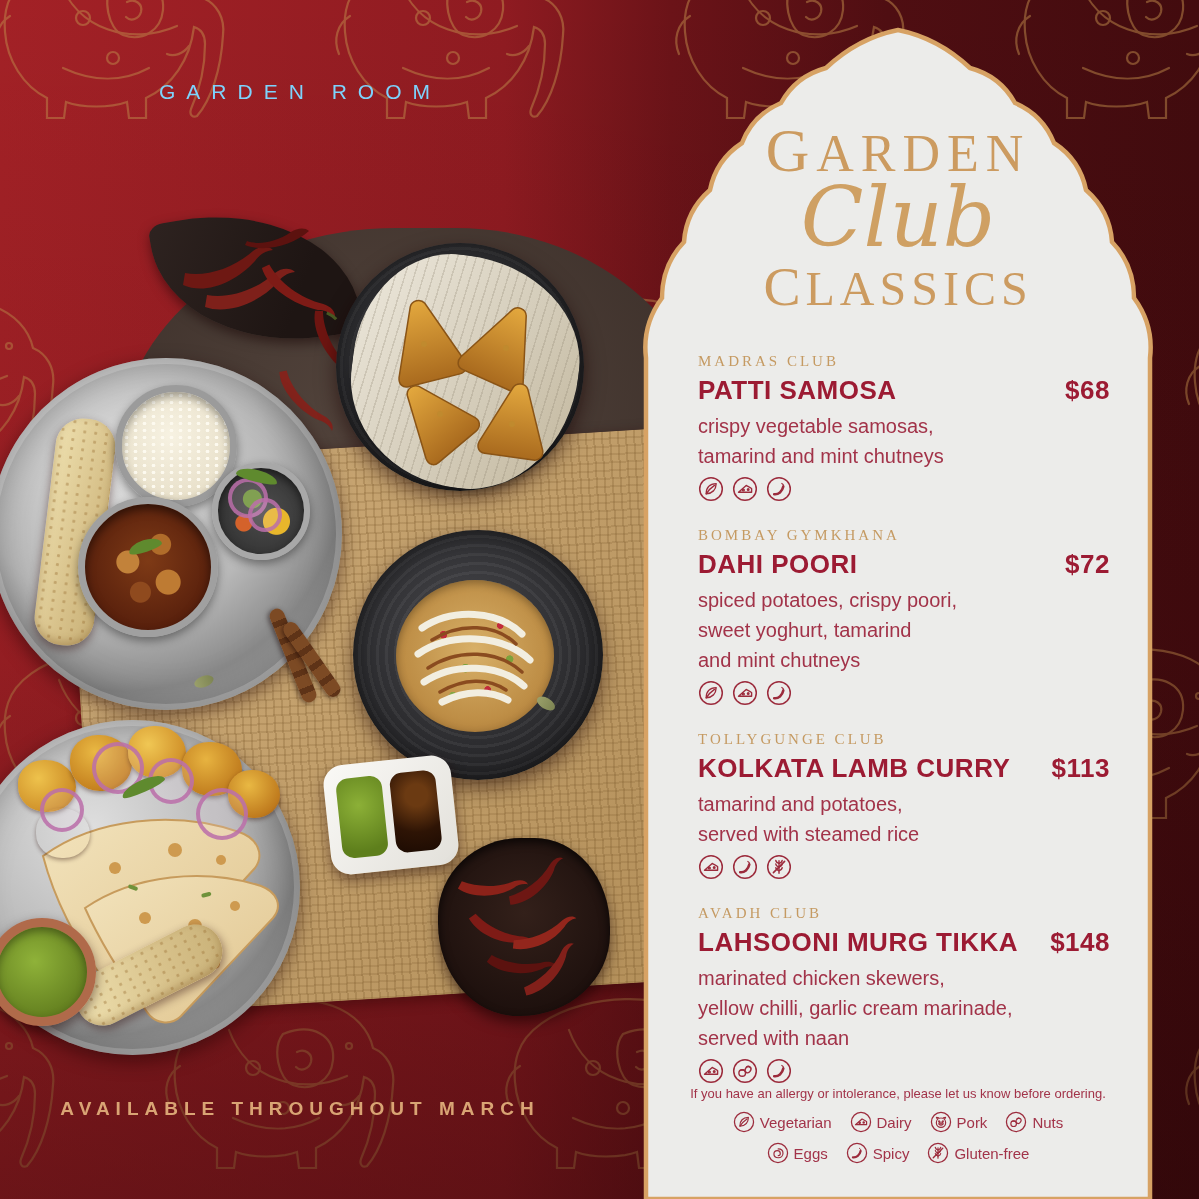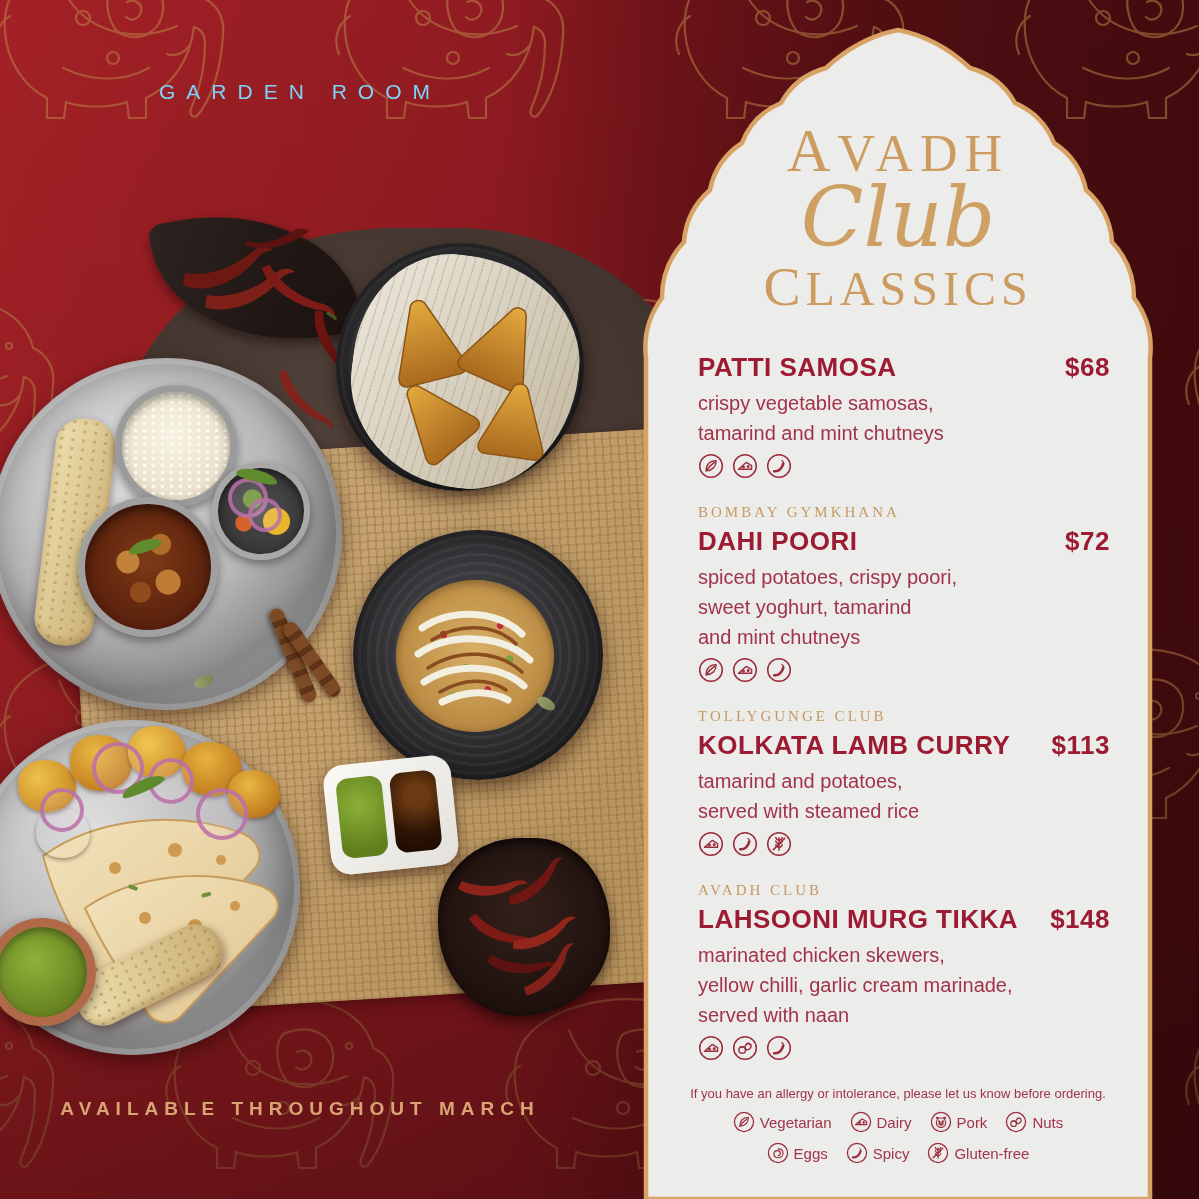--- a/index.html
+++ b/index.html
@@ -317,28 +317,29 @@
     <path d="M646 1199 L646 358
              Q642 325 662 298 Q662 265 684 242 Q686 211 710 190
              Q716 160 742 143 Q753 115 781 103 Q796 76 826 68
              Q858 38 898 30
              Q938 38 970 68 Q1000 76 1015 103 Q1043 115 1054 143
              Q1080 160 1086 190 Q1110 211 1112 242 Q1134 265 1134 298
              Q1154 325 1150 358 L1150 1199 Z" fill="#ECECEA" stroke="#D7A264" stroke-width="4.5"></path>
   </svg>
 
   <div id="title">
-    <div class="l1">AVADH</div>
+    <div class="l1">GARDEN</div>
     <div class="script">Club</div>
     <div class="l3">CLASSICS</div>
   </div>
 
   <div id="menu-items">
 
     <div class="item">
+      <div class="club">MADRAS CLUB</div>
       <div class="name-row">
         <span class="name">PATTI SAMOSA</span>
         <span class="price">$68</span>
       </div>
       <div class="desc">crispy vegetable samosas,
 tamarind and mint chutneys</div>
       <div class="dietary">
           <span class="dicon">
             <svg viewBox="0 0 26 26" width="100%" height="100%" aria-hidden="true">
               <circle cx="13" cy="13" r="11.3" fill="none" stroke="currentColor" stroke-width="1.5"></circle>

